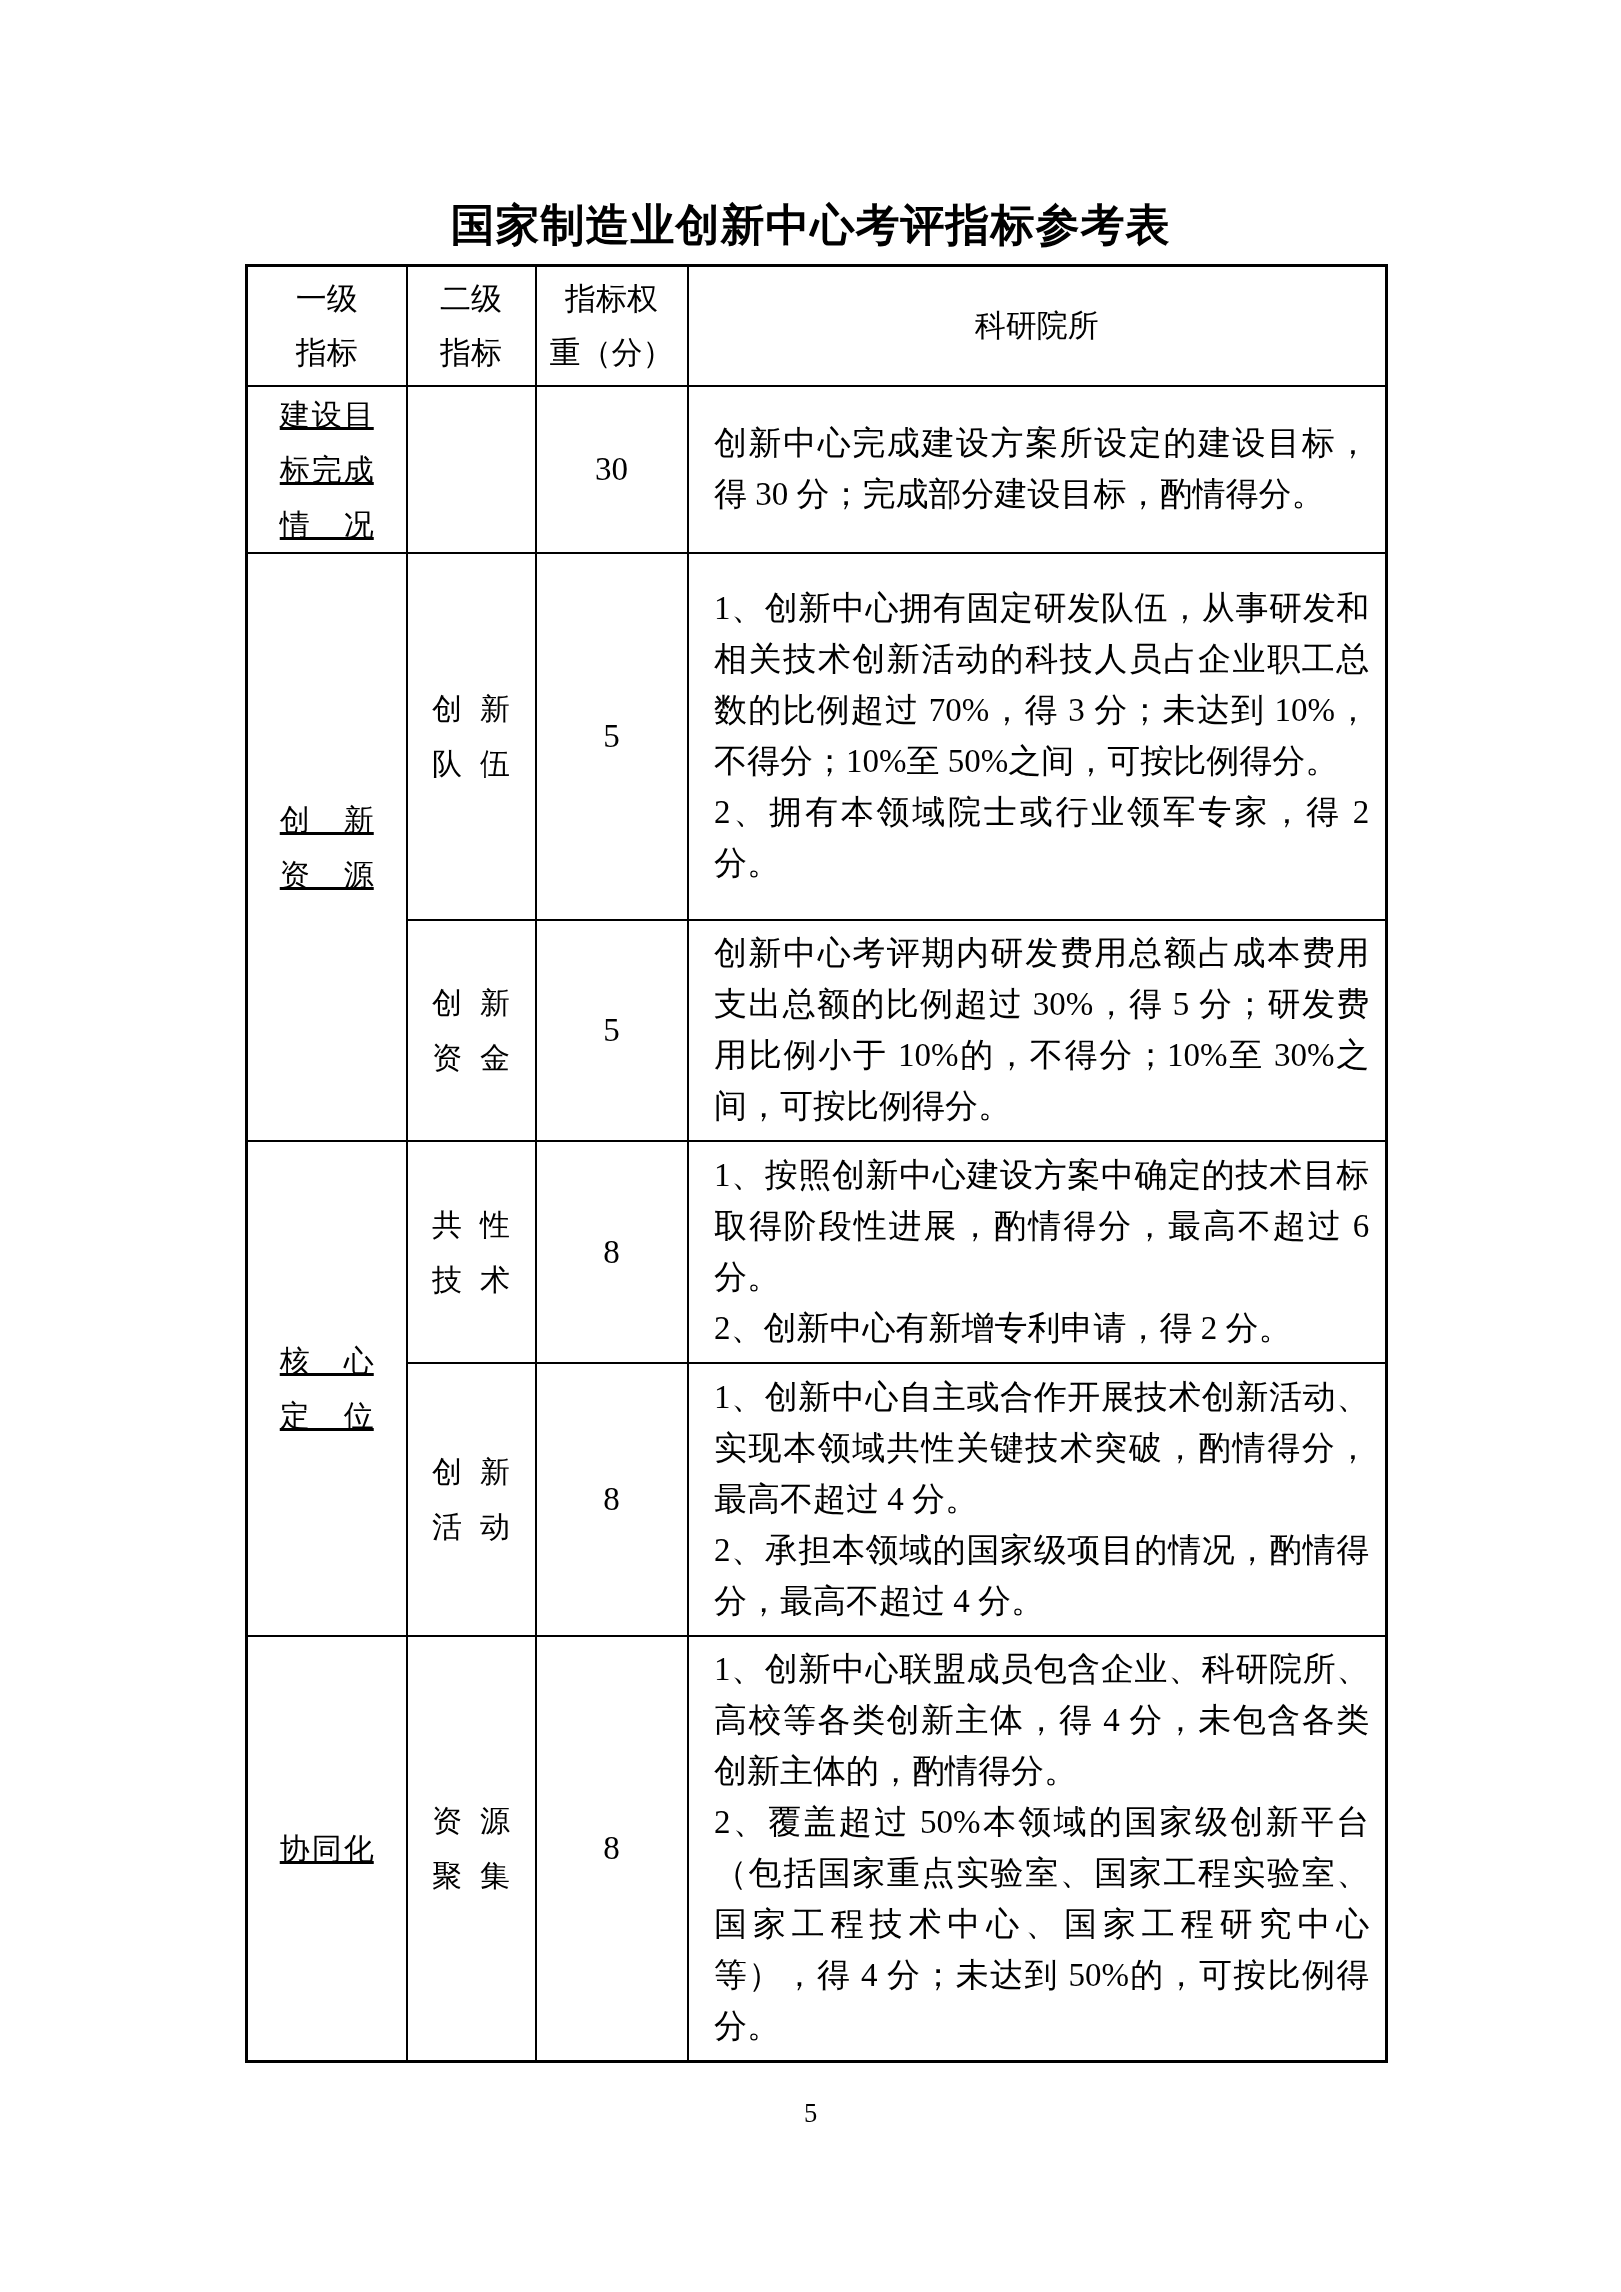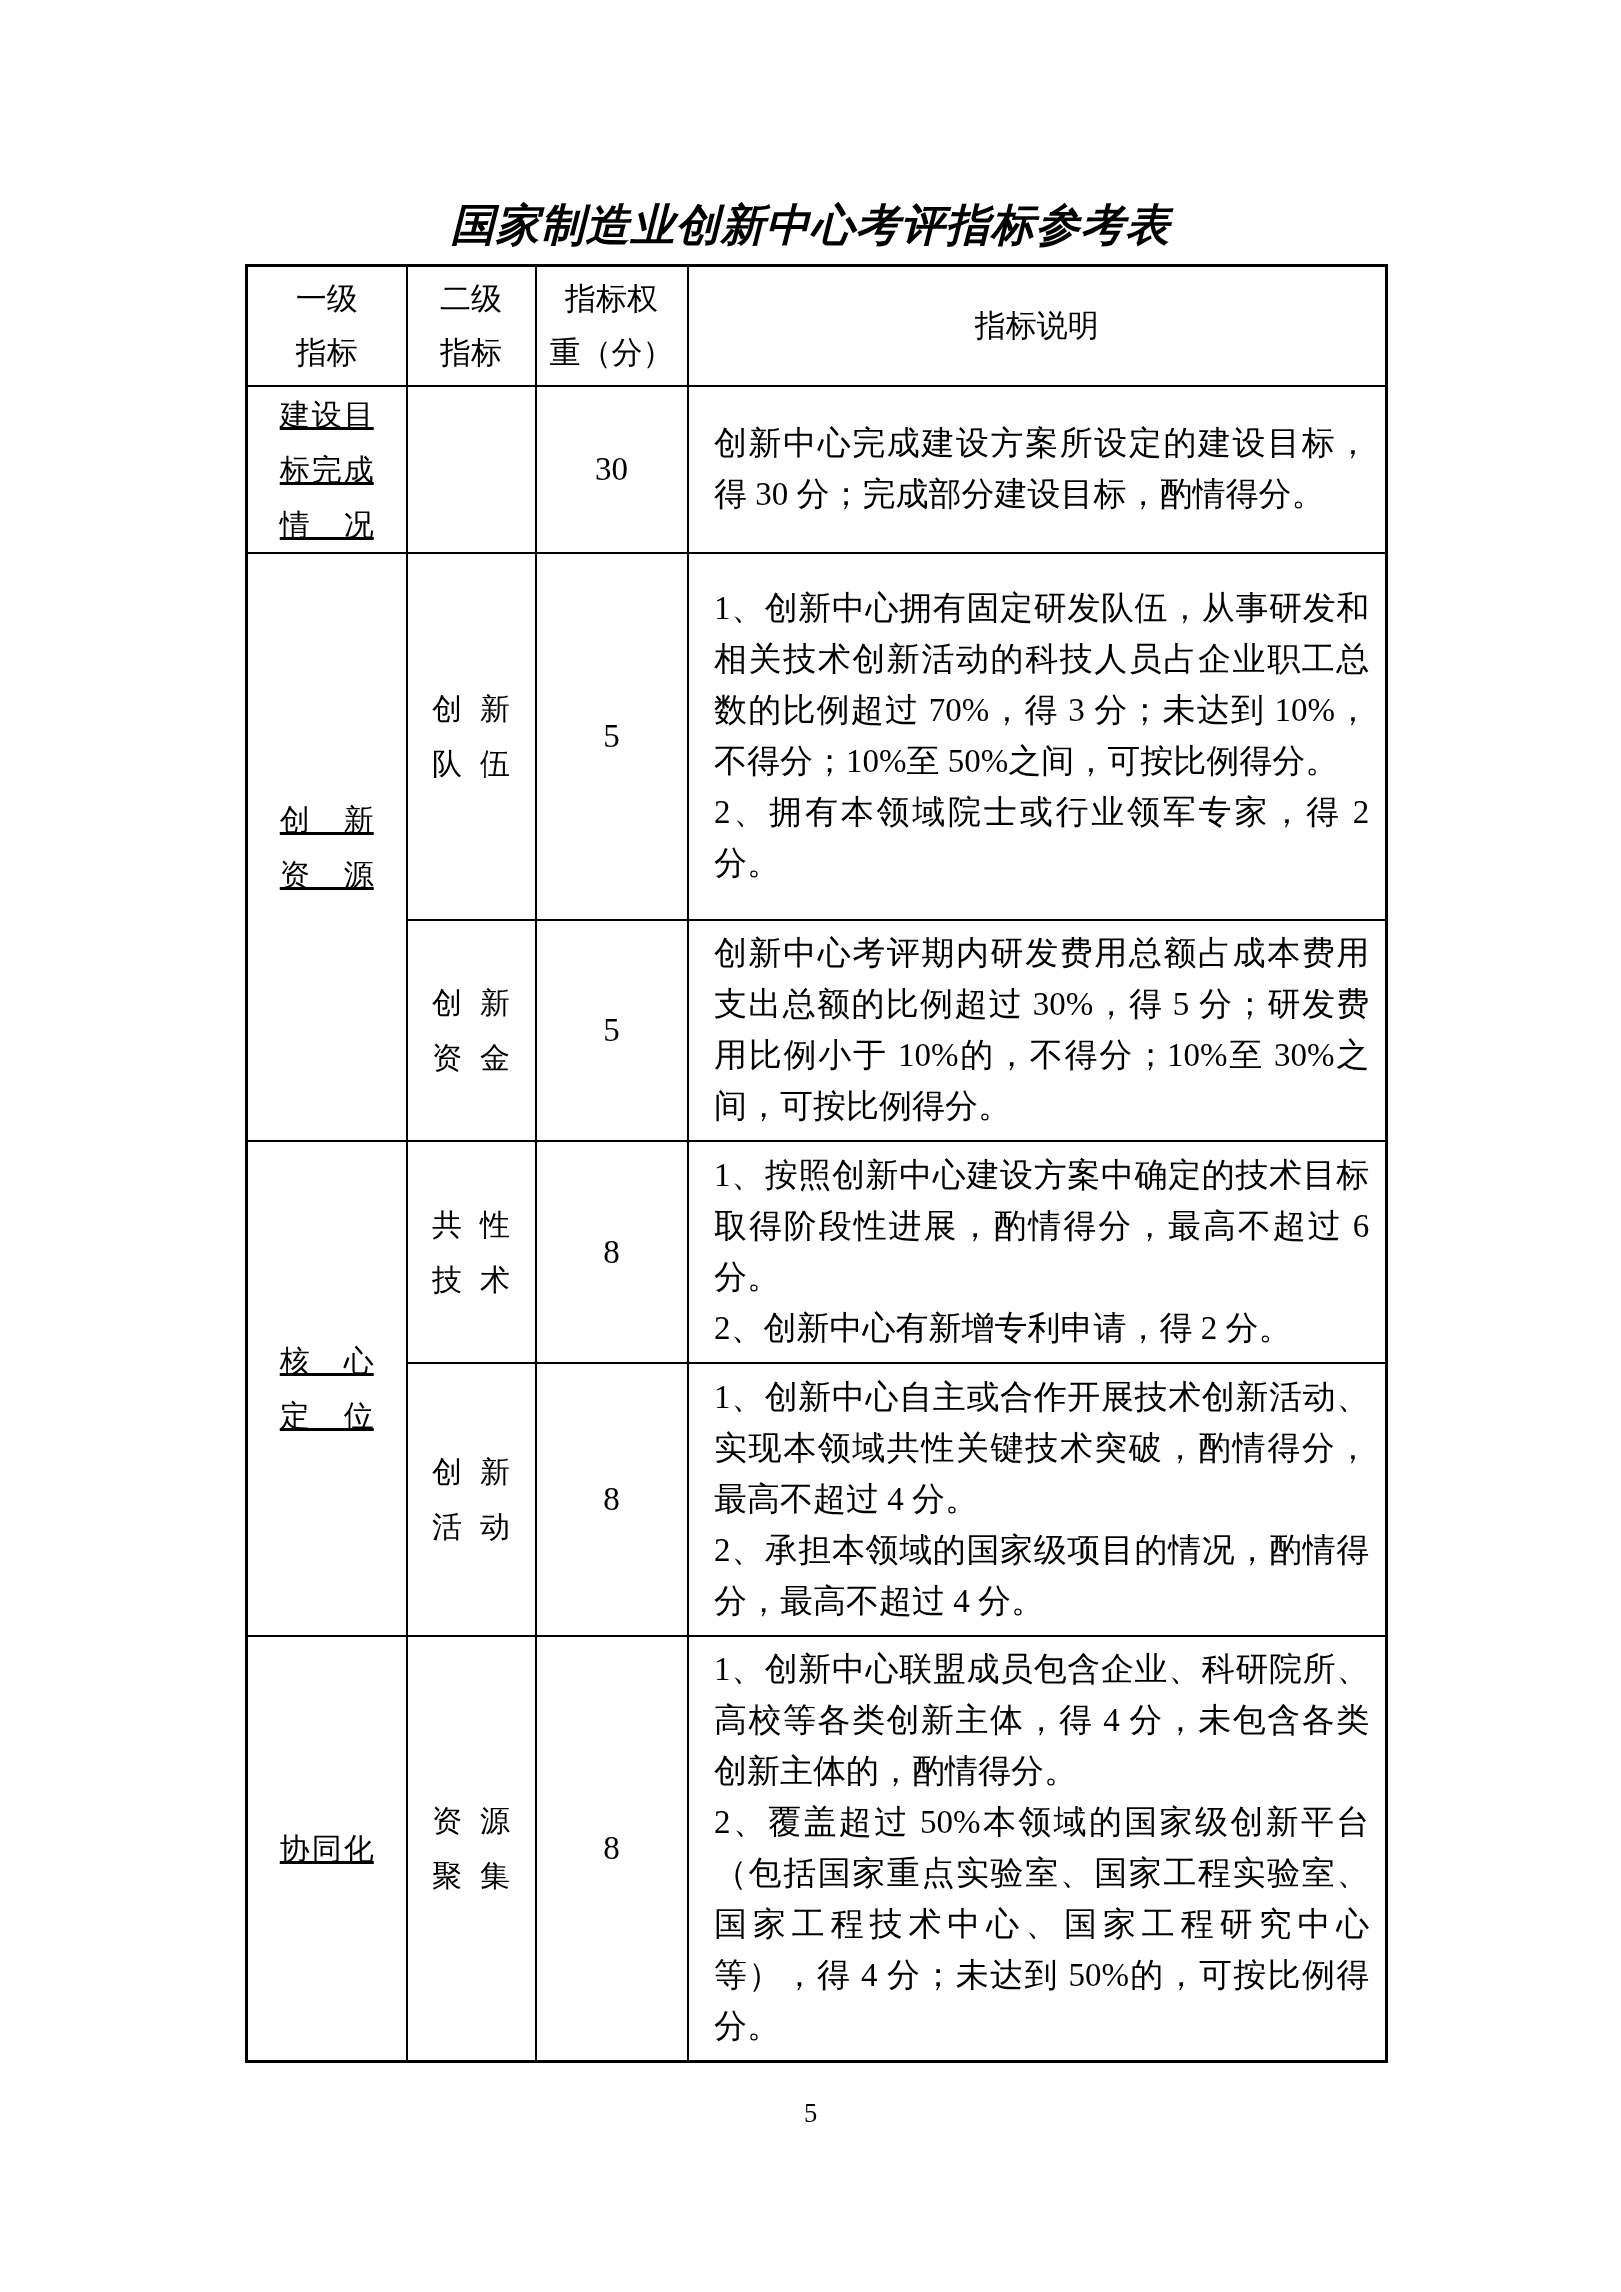--- a/index.html
+++ b/index.html
@@ -17,21 +17,20 @@
     position: absolute;
     top: 199px;
     left: 0;
     width: 100%;
     text-align: center;
     font-family: "Liberation Sans", "DejaVu Sans", sans-serif;
     font-weight: bold;
     font-size: 44px;
     line-height: 51px;
     letter-spacing: 1px;
-    font-style: italic;
   }
   table.eval-table {
     position: absolute;
     left: 245px;
     top: 264px;
     width: 1140px;
     border-collapse: collapse;
     table-layout: fixed;
     border: 3.9px solid #000;
   }
@@ -96,21 +95,21 @@
         <col class="c4">
     </colgroup>
     <tbody>
       <tr style="height:120px">
         <th>一级
 指标</th>
         <th>二级
 指标</th>
         <th>指标权
 重（分）</th>
-        <th>指标说明</th>
+        <th>科研院所</th>
       </tr>
 
       <tr style="height:162px">
         <td class="lv"><span class="jt w1">建设目
 标完成
 情况</span></td>
         <td class="lv"><span class="jt w2"></span></td>
         <td class="wt">30</td>
         <td class="desc">创新中心完成建设方案所设定的建设目标，得 30 分；完成部分建设目标，酌情得分。</td>
       </tr>

